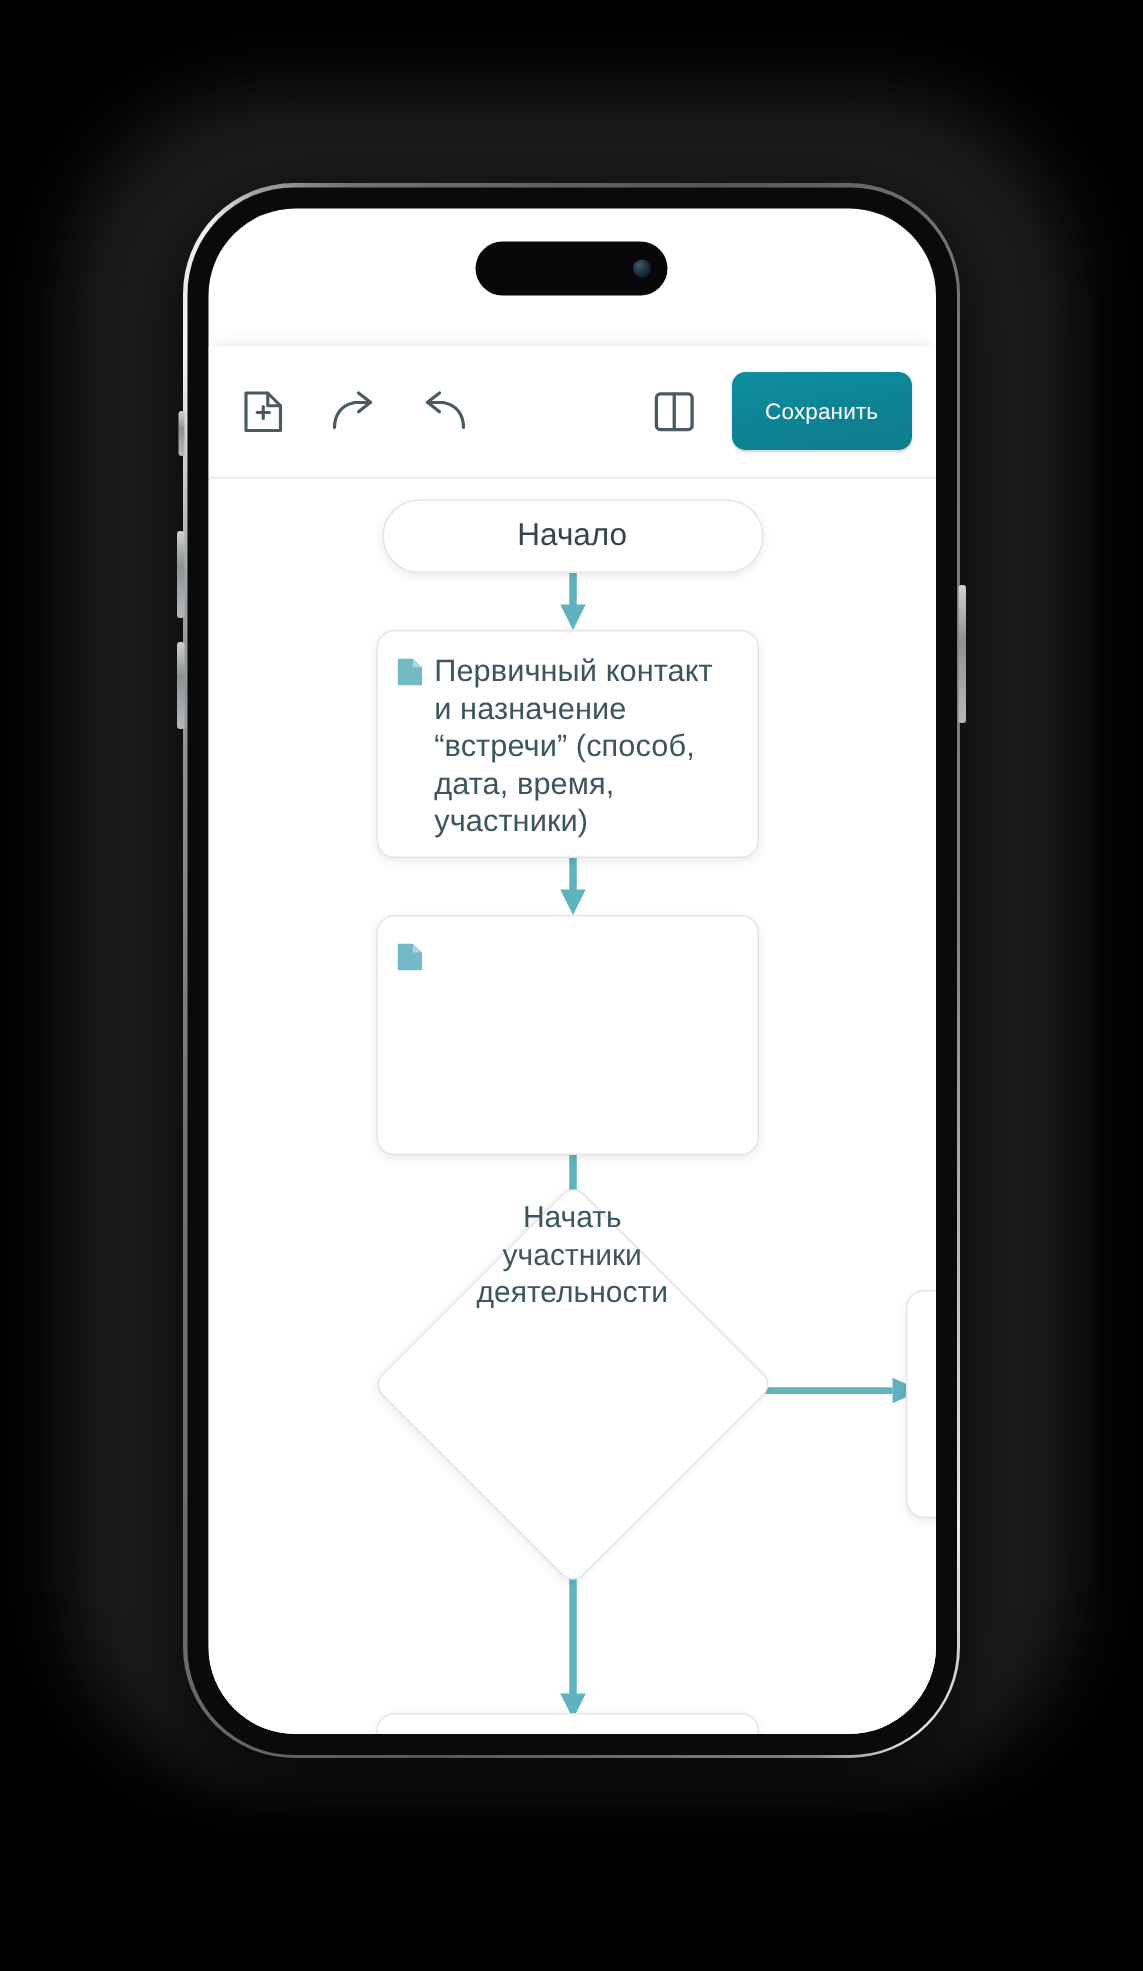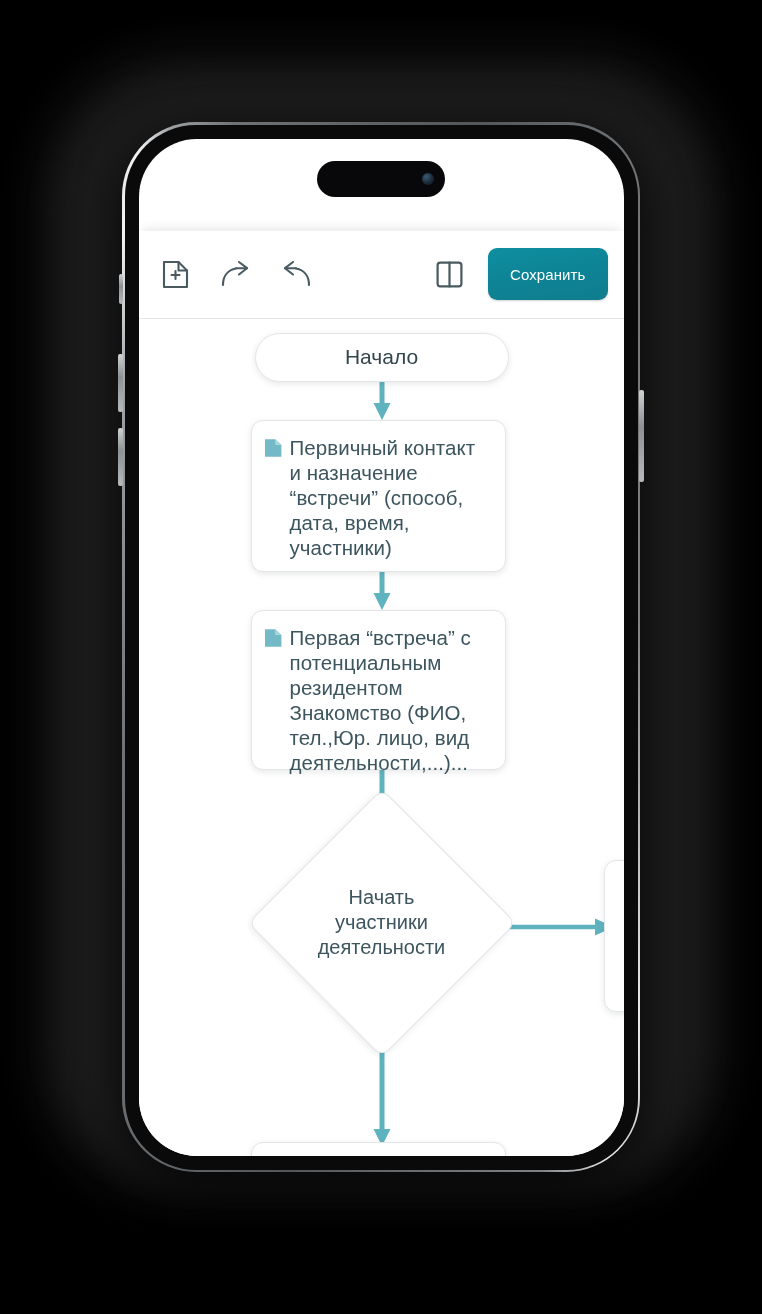--- a/index.html
+++ b/index.html
@@ -242,21 +242,20 @@
     transform: rotate(45deg);
     box-shadow: 0 2px 6px rgba(20,30,40,.09);
   }
   .diamond-label {
     position: absolute;
     left: 0; top: 0;
     width: 100%; height: 100%;
     display: flex;
     flex-direction: column;
     align-items: center;
-    justify-content: center;
     font-size: 20px;
     line-height: 25px;
     color: #3c555e;
     text-align: center;
     pointer-events: none;
   }
 
   
   .conn { position: absolute; }
   .conn svg { display: block; overflow: visible; }
@@ -384,21 +383,20 @@
               <span class="task-text">Первичный контакт и назначение “встречи” (способ, дата, время, участники)</span>
             </div>
 
             <div class="node node-task node-task-2">
               <span class="doc-icon">
                 <svg width="17" height="20" viewBox="0 0 17 20">
                   <path d="M0 1.2h10.2L16.4 7v11.8H0z" fill="#74bac6"></path>
                   <path d="M10.2 1.2V7h6.2z" fill="#aad6de"></path>
                 </svg>
               </span>
-              <span class="task-text">Первая “встреча” с потенциальным резидентом Знакомство (ФИО, тел.,Юр. лицо, вид деятельности,...)...</span>
             </div>
 
             <div class="diamond-wrap">
               <div class="diamond"></div>
               <div class="diamond-label">
                 <span>Начать</span>
                 <span>участники</span>
                 <span>деятельности</span>
               </div>
             </div>

